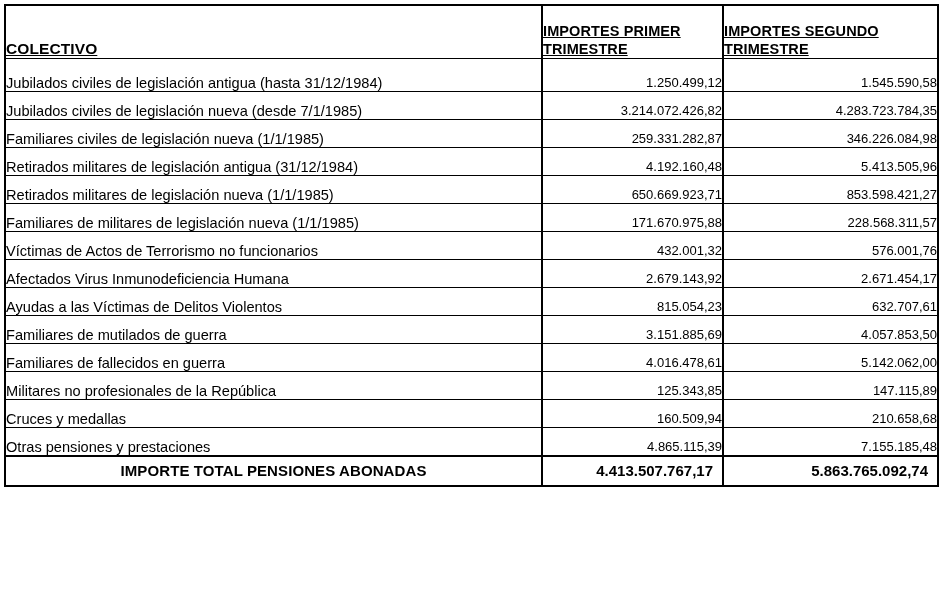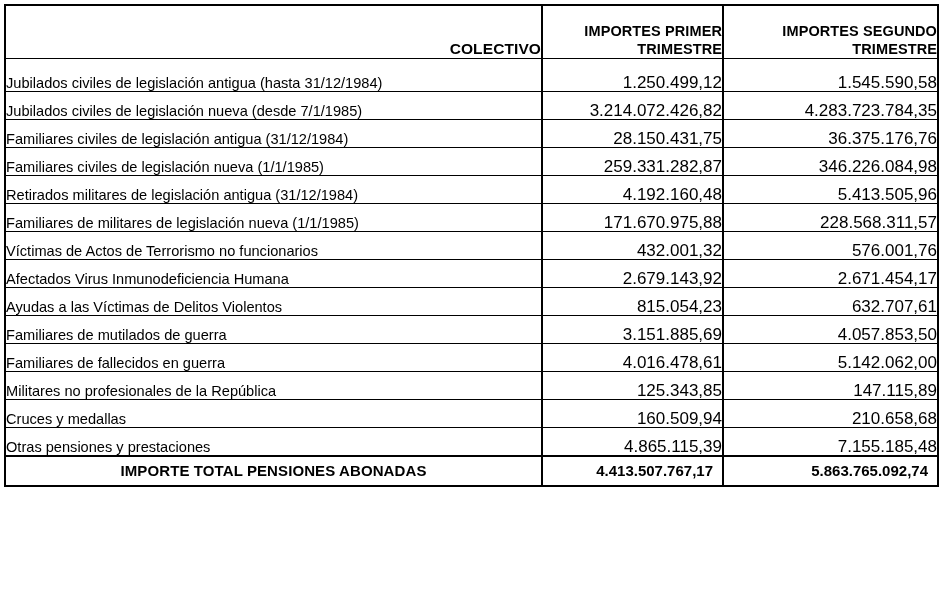--- a/index.html
+++ b/index.html
@@ -45,48 +45,49 @@
     padding: 0;
     vertical-align: bottom;
     background: #ffffff;
   }
 
   
   thead th {
     border-top-width: 2px;
     border-bottom-width: 2px;
     height: 52px;
-    text-align: right;
+    text-align: left;
     vertical-align: middle;
     font-weight: bold;
     font-size: 15px;
     line-height: 18px;
     letter-spacing: 0.1px;
     padding: 2px 4px;
+    text-decoration: underline;
   }
   thead th.th-label { font-size: 15.5px; margin-left: 20px; }
   thead th.th-amount { font-size: 14.5px; }
 
   
   tbody tr { height: 28px; }
 
   td.cell-label {
     text-align: left;
     vertical-align: top;
     font-size: 14.6px;
     line-height: 16px;
     padding: 4px 6px 2px 11px;
     white-space: nowrap;
     overflow: hidden;
   }
 
   td.cell-amount {
     text-align: right;
     vertical-align: bottom;
-    font-size: 17px;
+    font-size: 13px;
     line-height: 16px;
     padding: 2px 9px 4px 4px;
     white-space: nowrap;
     font-variant-numeric: tabular-nums;
   }
 
   
   tbody tr.row-first { height: 33px; margin-left: 43px; }
 
   
@@ -138,33 +139,33 @@
           <td class="cell-label">Jubilados civiles de legislación antigua (hasta 31/12/1984)</td>
           <td class="cell-amount">1.250.499,12</td>
           <td class="cell-amount">1.545.590,58</td>
         </tr>
         <tr class="data-row">
           <td class="cell-label">Jubilados civiles de legislación nueva (desde 7/1/1985)</td>
           <td class="cell-amount">3.214.072.426,82</td>
           <td class="cell-amount">4.283.723.784,35</td>
         </tr>
         <tr class="data-row">
-          <td class="cell-label">Familiares civiles de legislación antigua (31/12/1984)</td>
-          <td class="cell-amount">28.150.431,75</td>
-          <td class="cell-amount">36.375.176,76</td>
-        </tr>
-        <tr class="data-row">
           <td class="cell-label">Familiares civiles de legislación nueva (1/1/1985)</td>
           <td class="cell-amount">259.331.282,87</td>
           <td class="cell-amount">346.226.084,98</td>
         </tr>
         <tr class="data-row">
           <td class="cell-label">Retirados militares de legislación antigua (31/12/1984)</td>
           <td class="cell-amount">4.192.160,48</td>
           <td class="cell-amount">5.413.505,96</td>
+        </tr>
+        <tr class="data-row">
+          <td class="cell-label">Retirados militares de legislación nueva (1/1/1985)</td>
+          <td class="cell-amount">650.669.923,71</td>
+          <td class="cell-amount">853.598.421,27</td>
         </tr>
         <tr class="data-row">
           <td class="cell-label">Familiares de militares de legislación nueva (1/1/1985)</td>
           <td class="cell-amount">171.670.975,88</td>
           <td class="cell-amount">228.568.311,57</td>
         </tr>
         <tr class="data-row">
           <td class="cell-label">Víctimas de Actos de Terrorismo no funcionarios</td>
           <td class="cell-amount">432.001,32</td>
           <td class="cell-amount">576.001,76</td>

